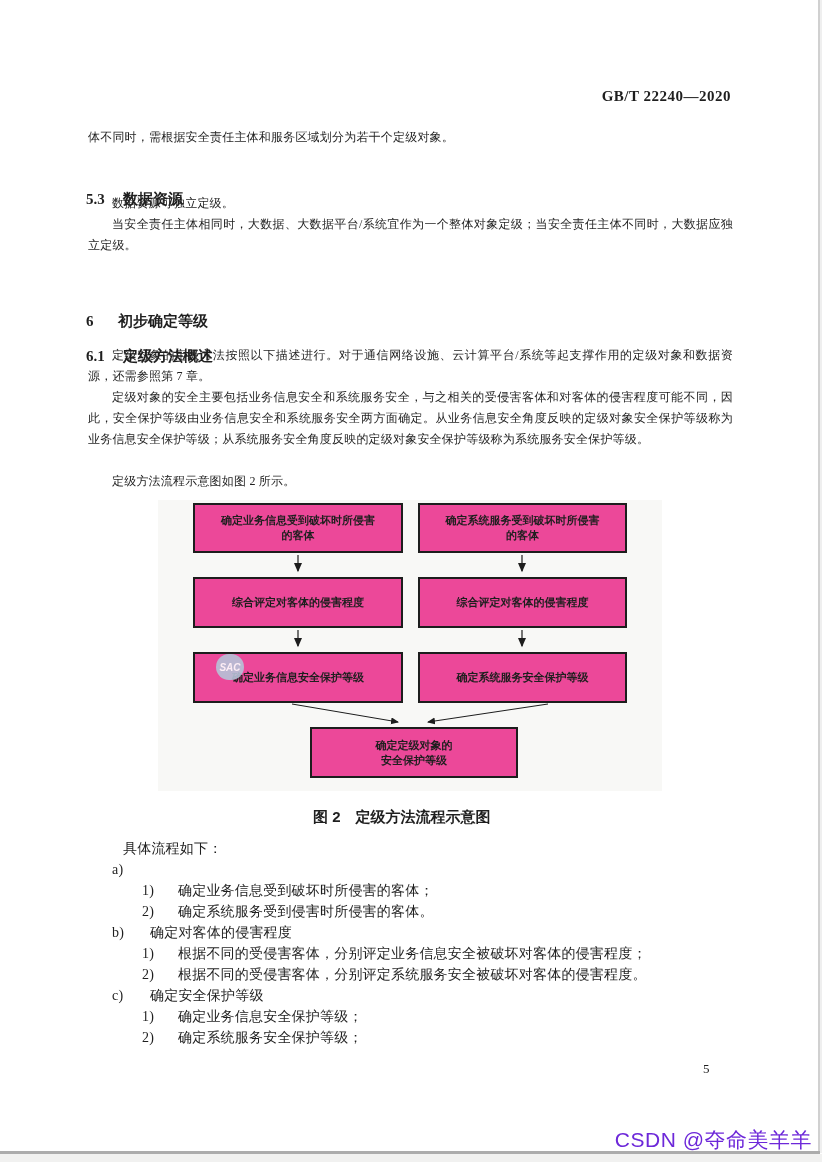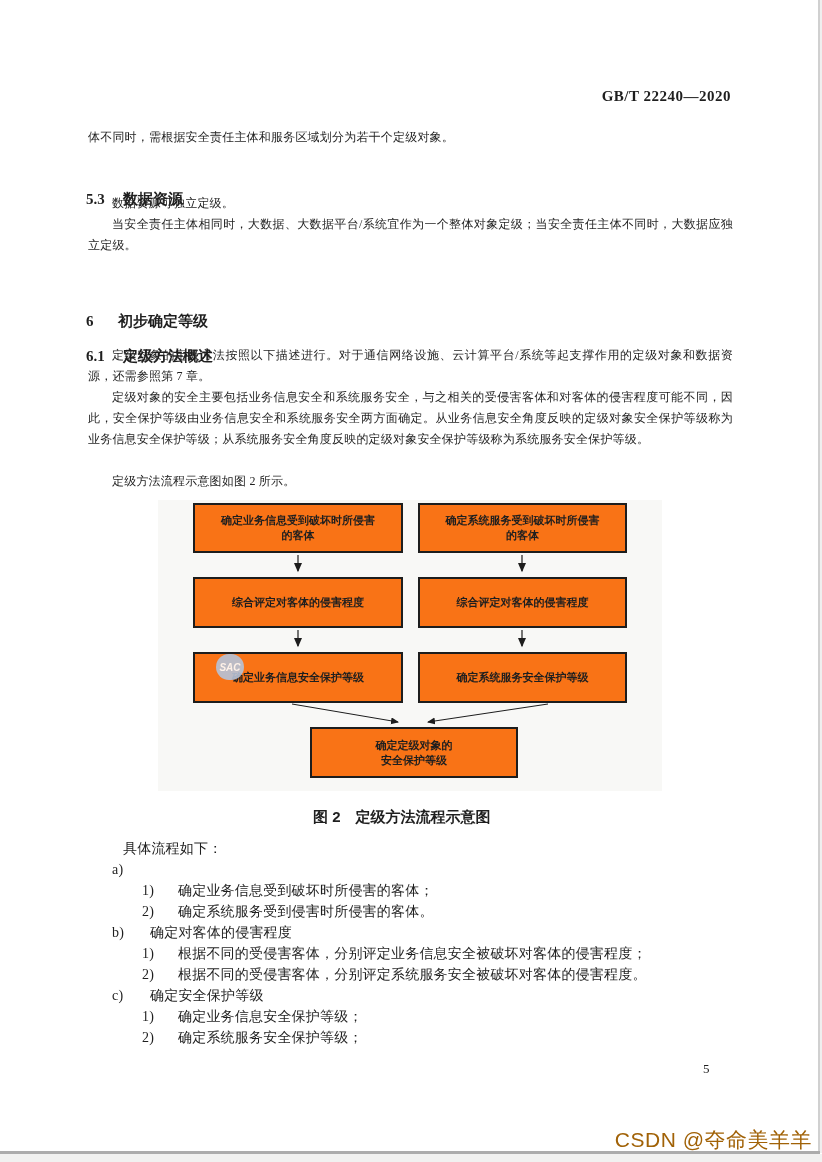--- a/index.html
+++ b/index.html
@@ -28,21 +28,21 @@
   }
   .hn{display:inline-block;}
   .hn.w30{width:32px;}
   .hn.w37{width:37px;}
   
   .flowchart{
     position:absolute;left:158px;top:500px;width:504px;height:291px;
     background:#f8f8f6;
   }
   .fbox{
-    position:absolute;background:#f97316;border:2px solid #1d1d1d;
+    position:absolute;background:#ec4899;border:2px solid #1d1d1d;
     display:flex;flex-direction:column;align-items:center;justify-content:center;
     font-family:"Liberation Sans","DejaVu Sans",sans-serif;
     font-weight:bold;font-size:11px;line-height:15px;text-align:center;
     box-sizing:border-box;
   }
   .flow-arrows{position:absolute;left:0;top:0;}
   .sac-logo{
     position:absolute;left:58px;top:154px;width:28px;height:26px;
     display:flex;align-items:center;justify-content:center;
     color:#ffffff;font-family:"Liberation Sans",sans-serif;
@@ -190,20 +190,20 @@
       <span class="mk l2">1)</span>
       <span class="tx l2">确定业务信息安全保护等级；</span>
     </div>
     <div class="row">
       <span class="mk l2">2)</span>
       <span class="tx l2">确定系统服务安全保护等级；</span>
     </div>
   </div>
 
   <div class="page-num">5</div>
-  <div class="csdn-watermark" style="color: #a16207;">CSDN @夺命美羊羊</div>
+  <div class="csdn-watermark" style="color: #6d28d9;">CSDN @夺命美羊羊</div>
 
   <div class="edge-right"></div>
   <div class="edge-right-strip"></div>
   <div class="edge-bottom"></div>
   <div class="edge-bottom-strip"></div>
 
 </div>
 
 </body></html>

